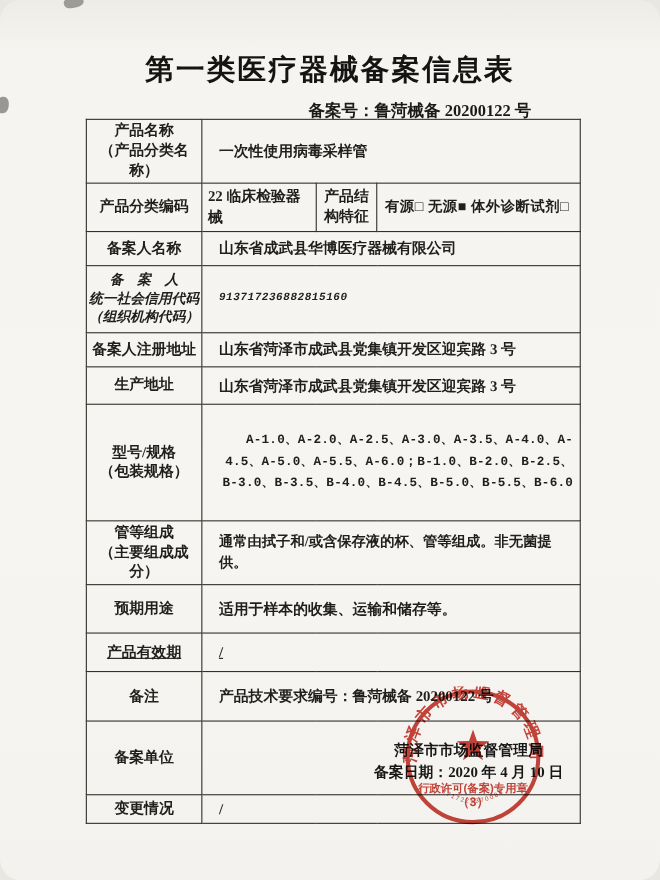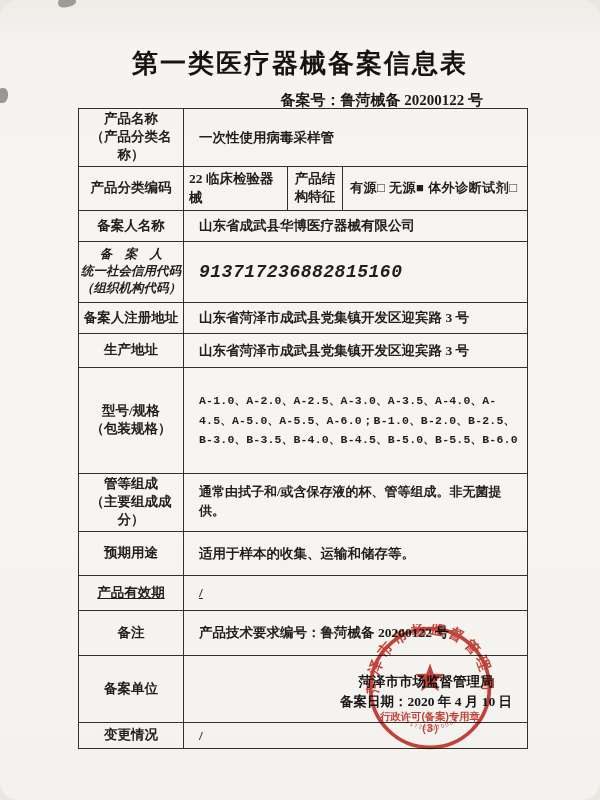--- a/index.html
+++ b/index.html
@@ -57,23 +57,23 @@
   tr.r11 { height:45px; }
   tr.r12 { height:67px; }
   tr.r13 { height:26px; }
 
   tr.r4 td.lbl { font-size:12.5px; letter-spacing:0; }
   td.val.sub   { padding:2px 5px; word-break:break-all; }
   td.lbl.mid   { padding:1px 4px; word-break:break-all; font-size:13.5px; }
   td.val.checks{ padding:2px 2px 2px 7px; font-size:13px; letter-spacing:.5px; white-space:nowrap; }
   tr.r7 td.val {
     font-family:"Liberation Mono","DejaVu Sans Mono",monospace;
-    font-size:11.5px; line-height:1.7; font-weight:600; letter-spacing:.2px;
+    font-size:11.5px; line-height:1.7; font-weight:600; letter-spacing:.2px;text-align:right;
   }
-  tr.r4 td.val { font-family:"Liberation Mono","DejaVu Sans Mono",monospace; font-size:18px; letter-spacing:.5px; }
+  tr.r4 td.val { font-family:"Liberation Mono","DejaVu Sans Mono",monospace; font-size:10px; letter-spacing:.5px; }
   tr.r8 td.val { font-size:13px; }
 
   
   .authority {
     position:absolute; left:328px; top:672px; width:196px;
     text-align:center; font-size:13.5px; font-weight:700; color:#181716; line-height:1.5;
     z-index:2;
   }
   .authority .date-line { white-space:nowrap; }
 

